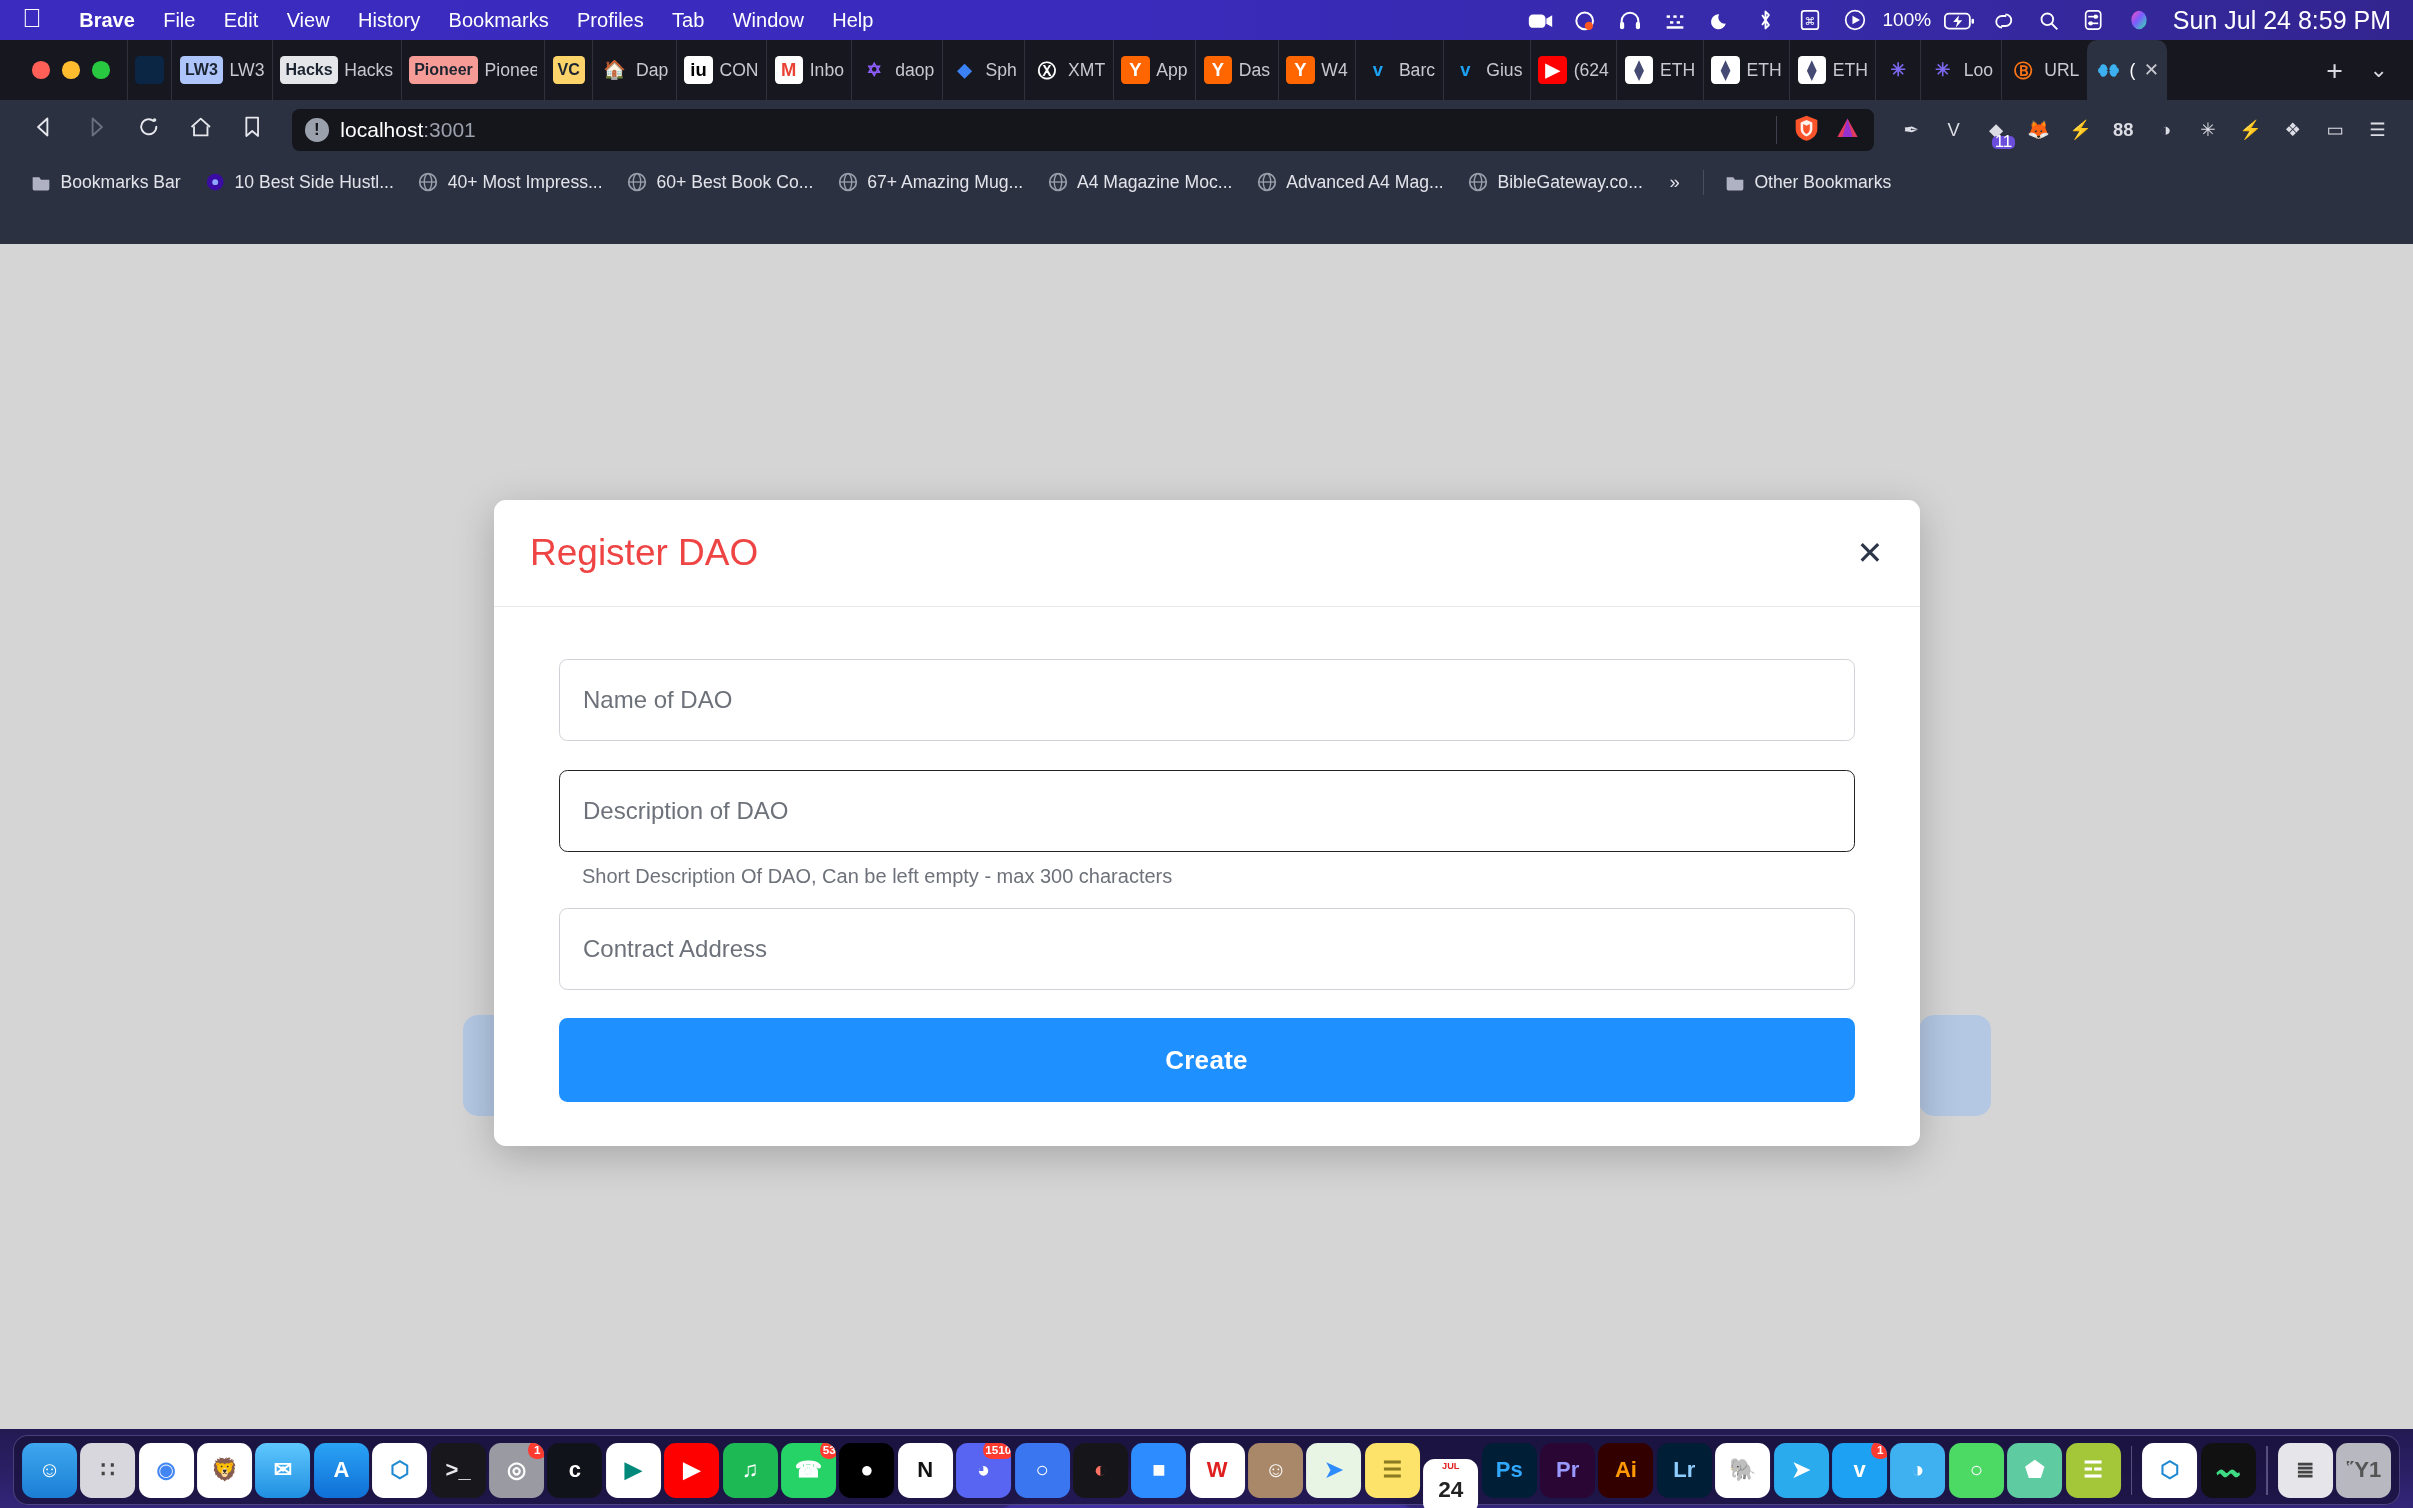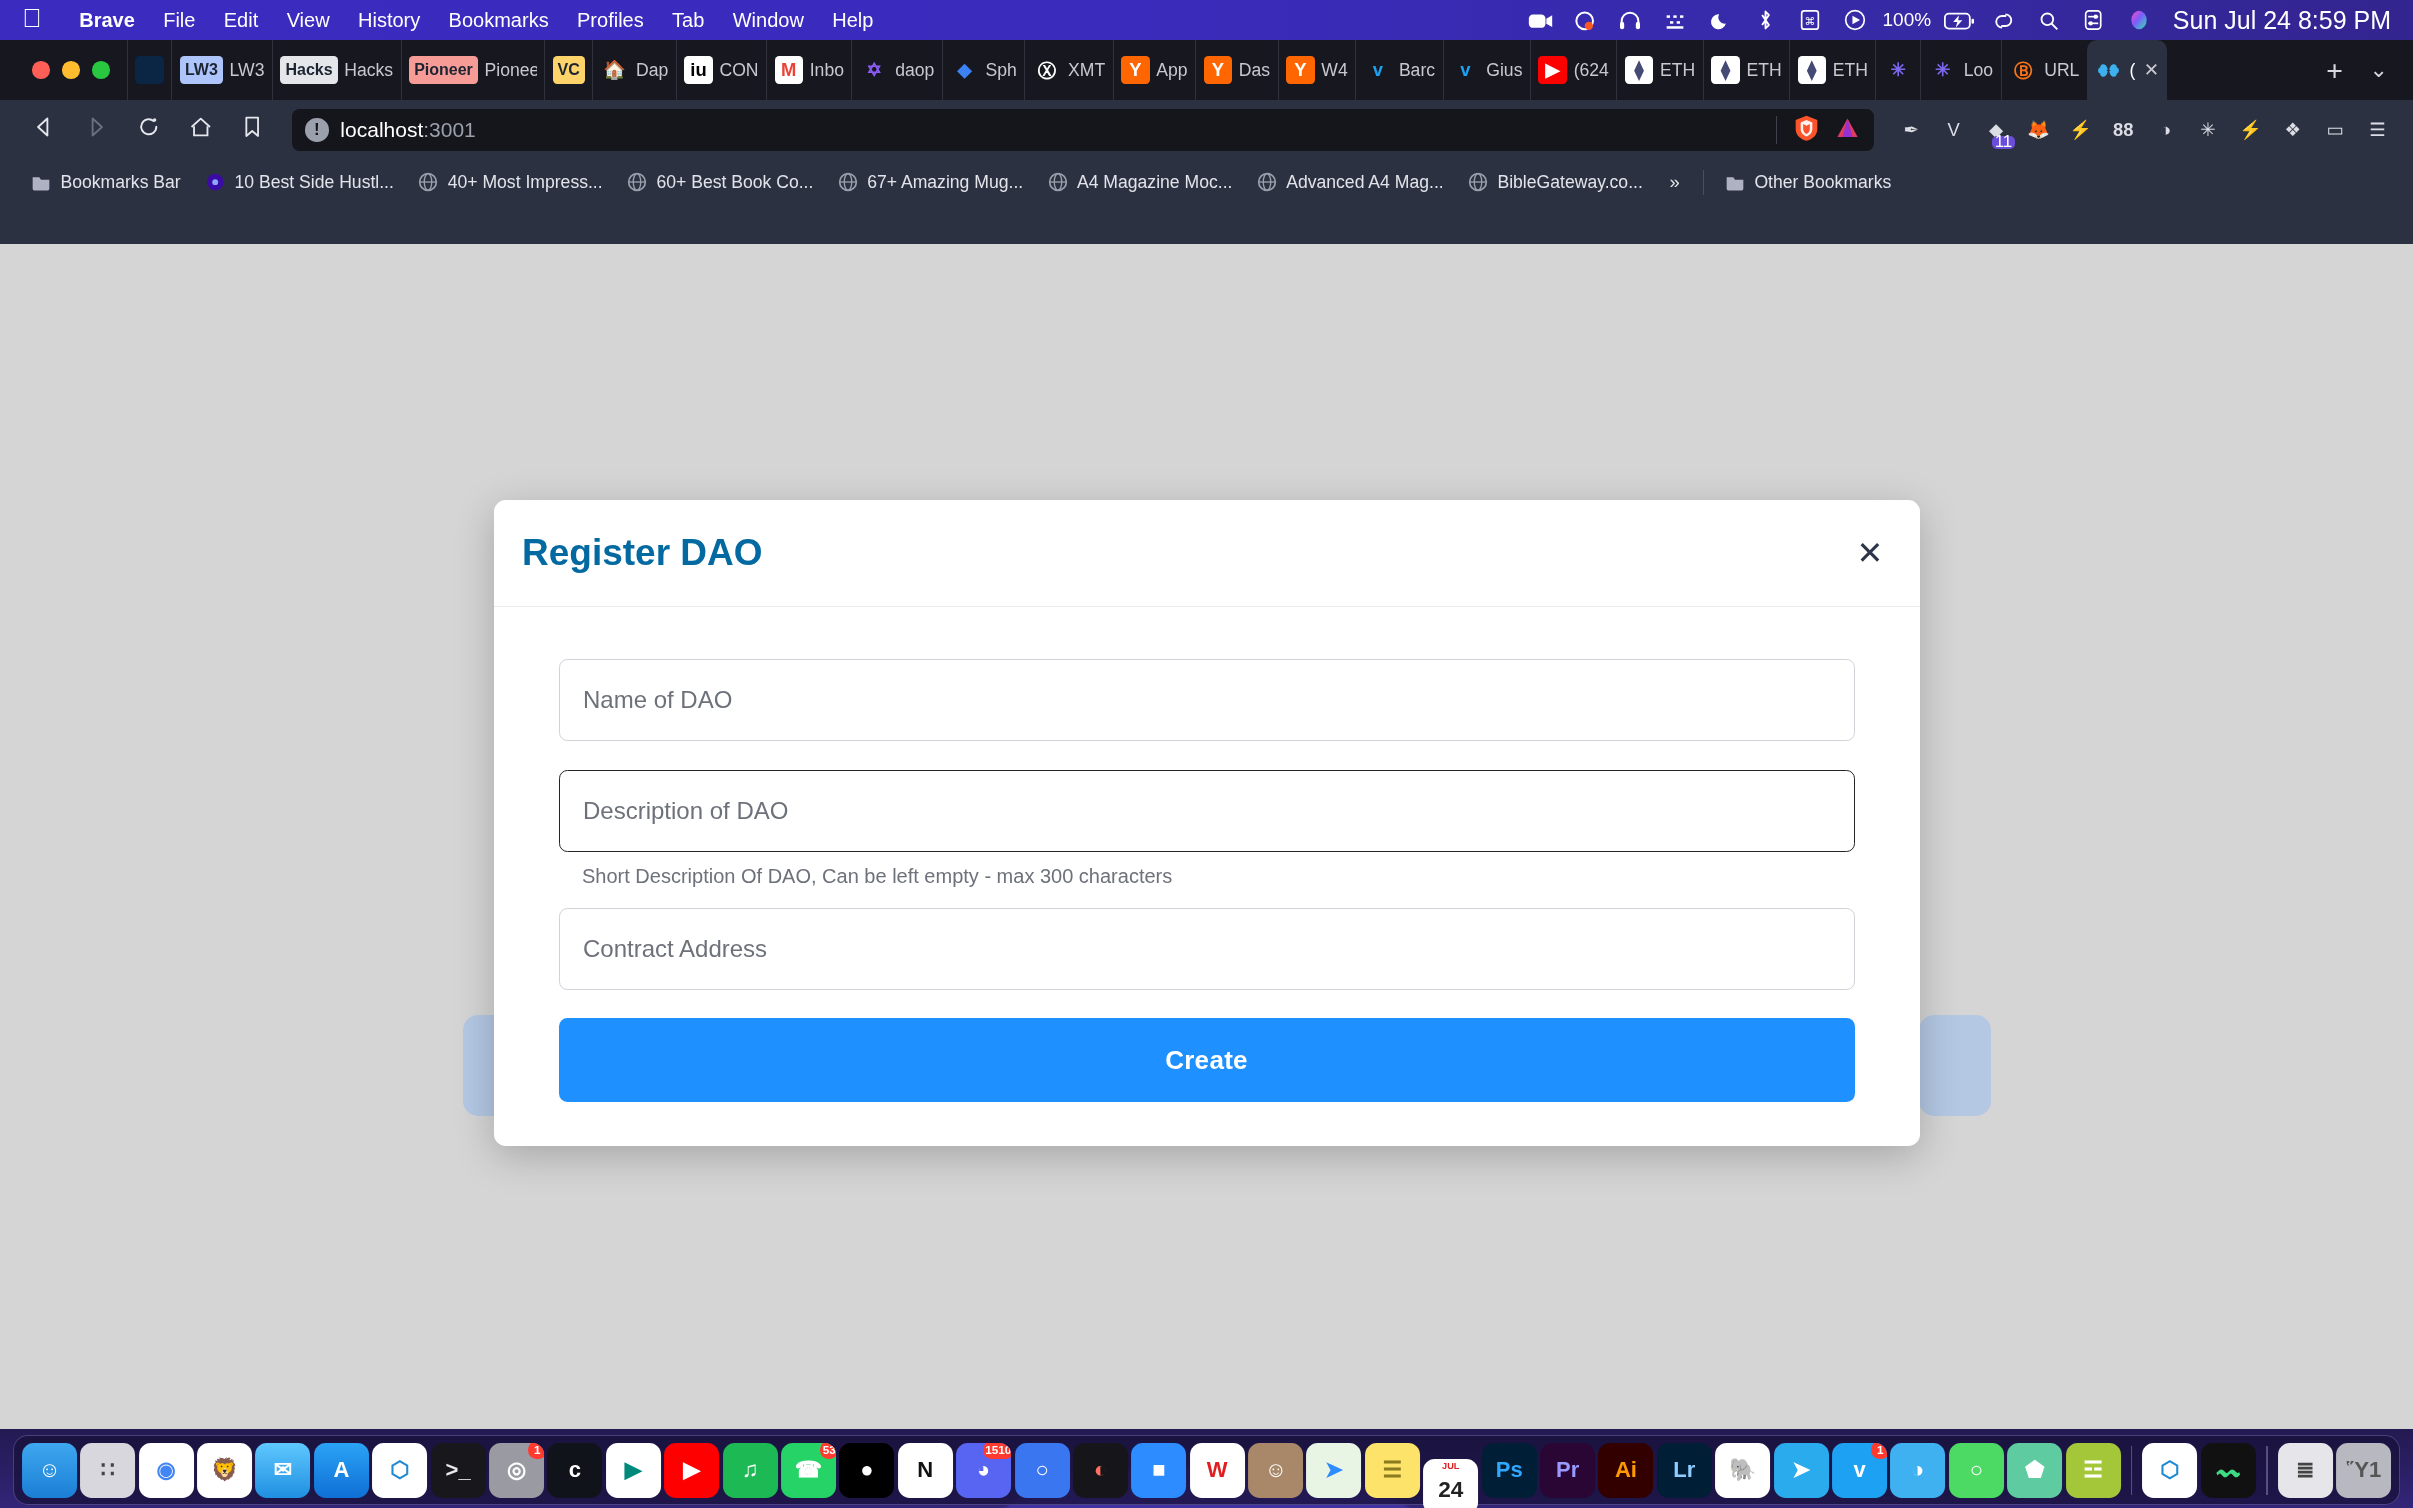--- a/index.html
+++ b/index.html
@@ -145,21 +145,21 @@
   .modal {
     position: absolute; top: 256px; left: 50%; transform: translateX(-50%);
     width: 1426px; background: #fff; border-radius: 11.7px;
     box-shadow: 0 10px 40px rgba(0,0,0,.22);
     overflow: hidden;
   }
   .modal-head {
     height: 107px; display: flex; align-items: center;
     padding: 0 30px 0 28.5px; border-bottom: 0.8px solid #e9eaee;
   }
-  .modal-title { font-size: 37px; font-weight: bold; color: #0369a1; }
+  .modal-title { font-size: 37px; font-weight: normal; color: #ef4444; margin-left: 8px; }
   .modal-close {
     margin-left: auto; font-size: 32px; color: #2c3648; line-height: 1;
     width: 39px; height: 39px; display: flex; align-items: center; justify-content: center;
   }
   .modal-body { padding: 52px 65px 44px 65px; }
 
   .field {
     width: 100%; height: 82px; border: 1.7px solid #cfd2d7; border-radius: 8.4px;
     background: #fff; font-size: 24px; color: #5c6068;
     padding: 0 23.5px; font-family: "Liberation Sans", sans-serif; outline: none;

